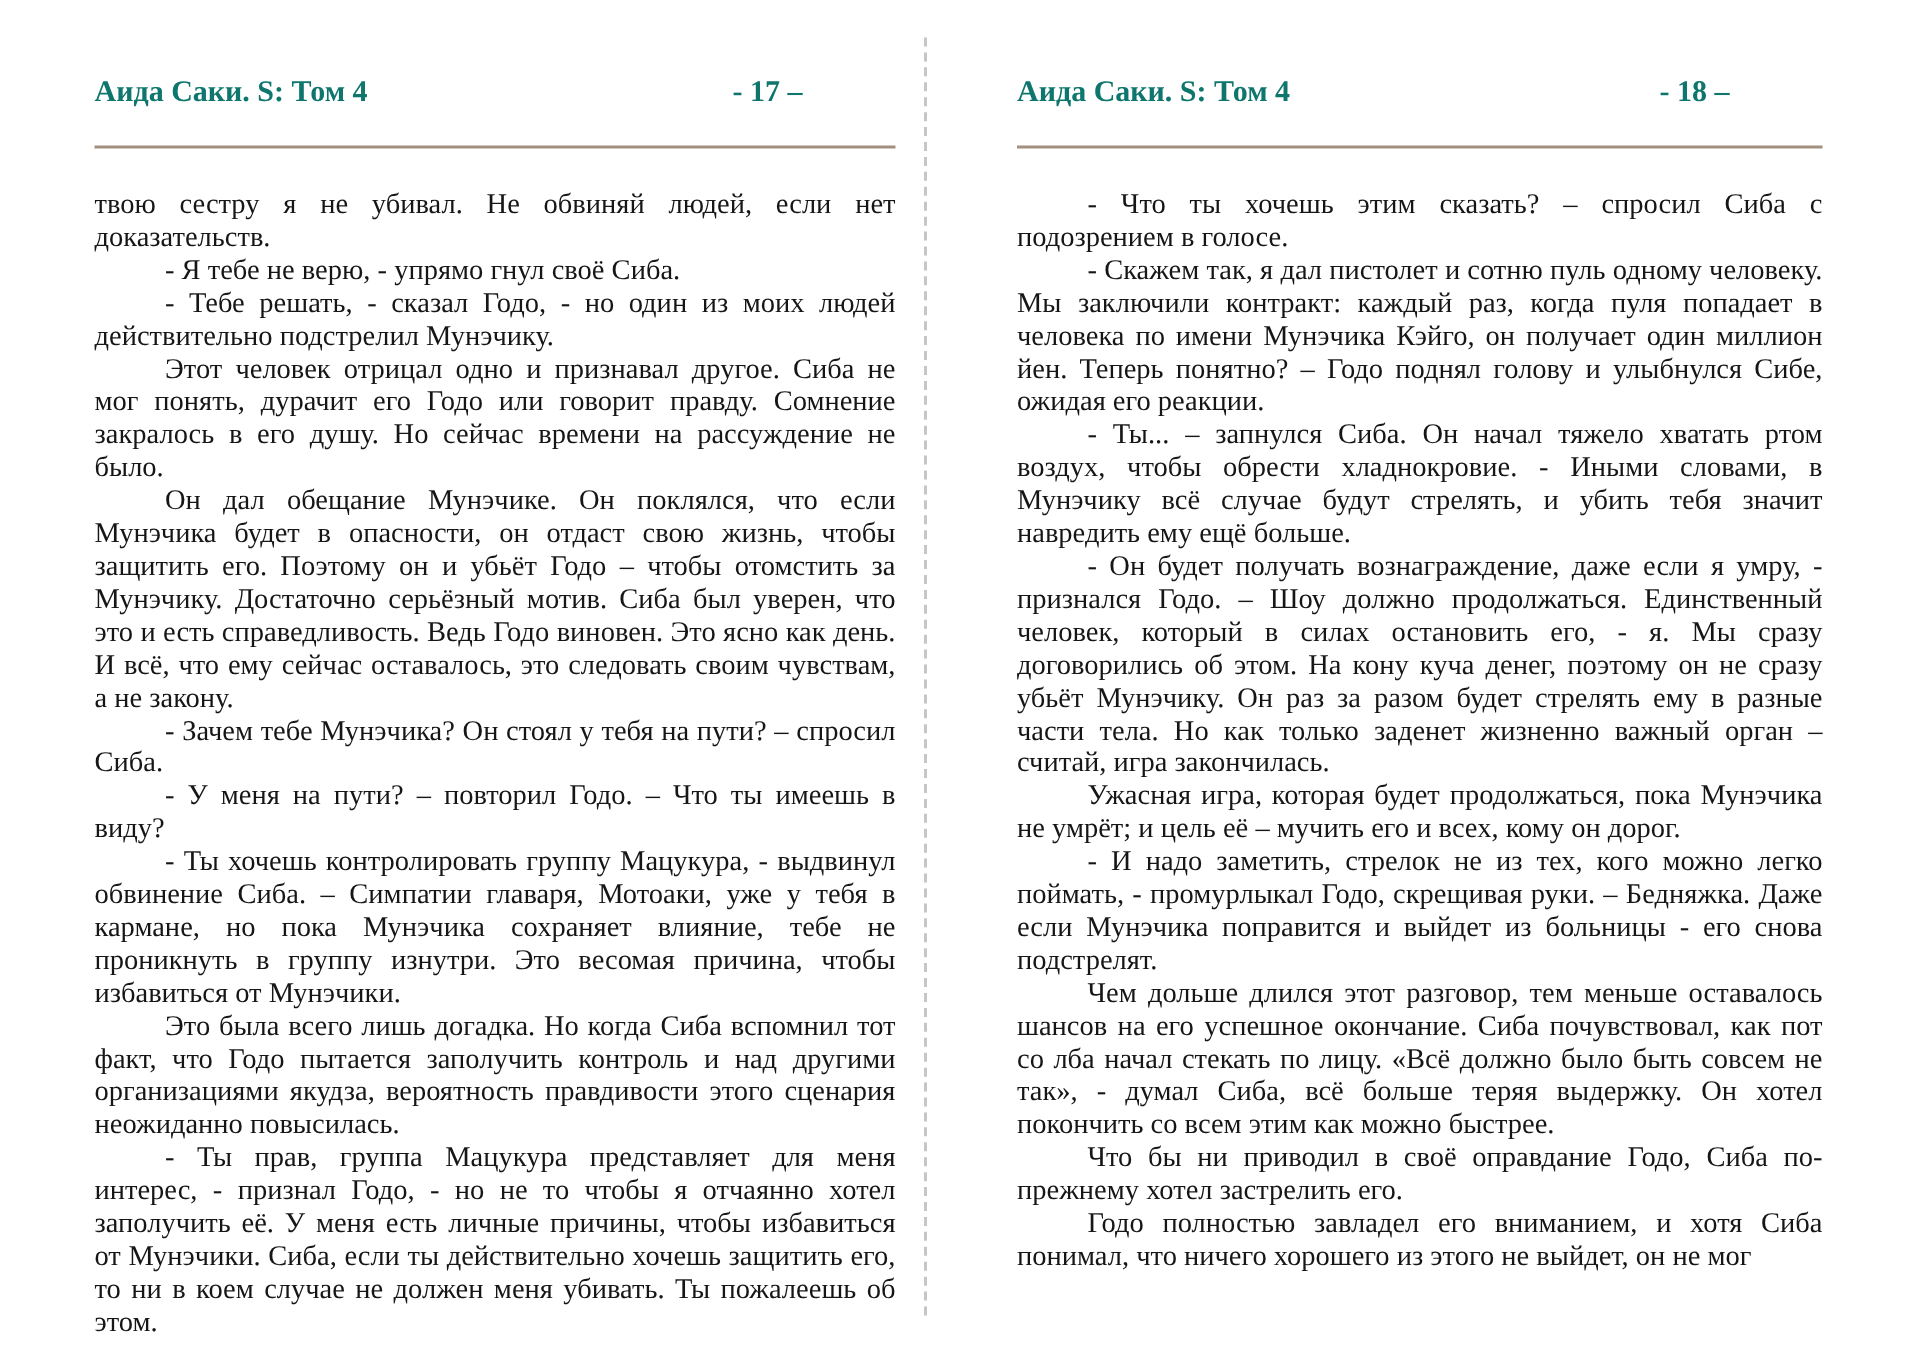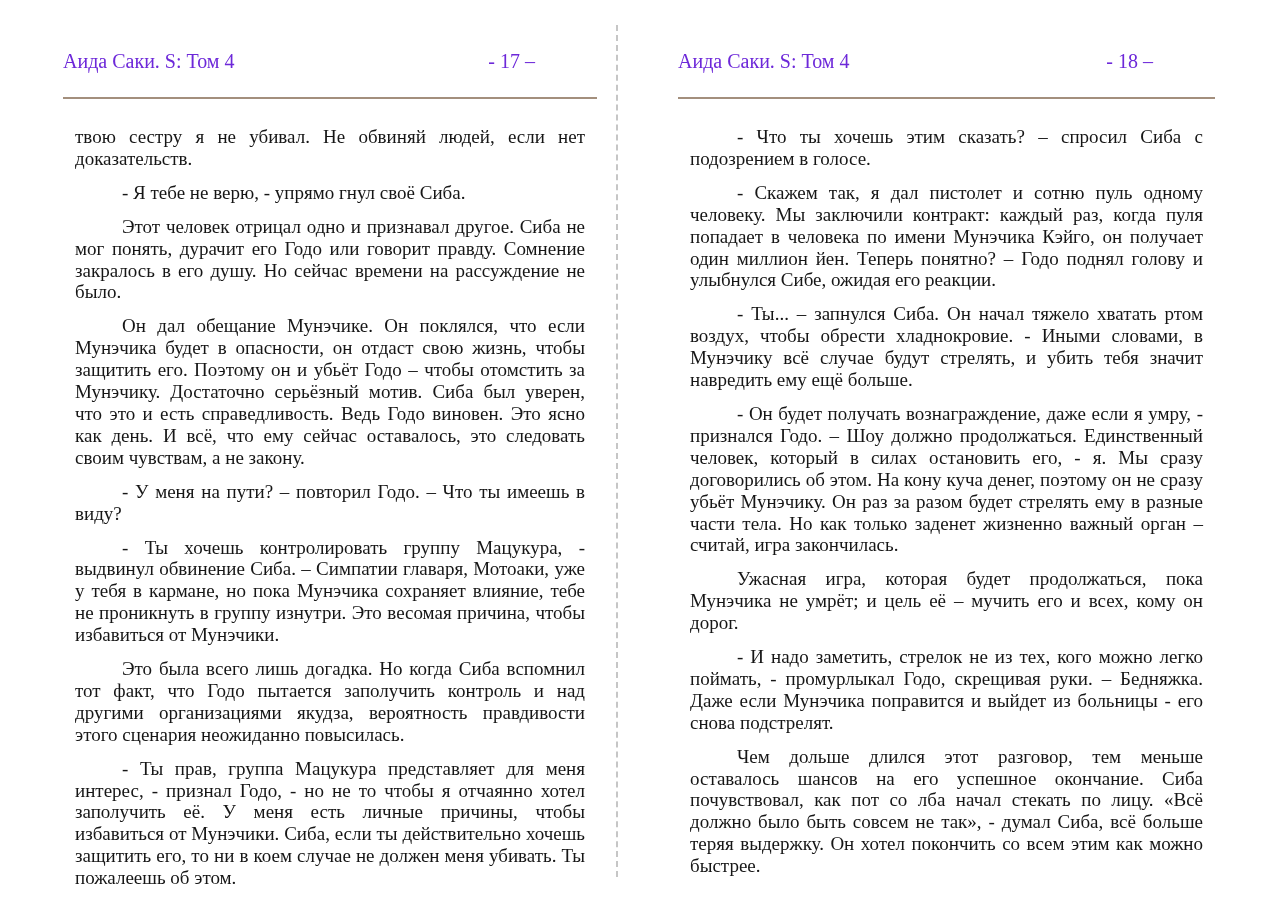--- a/index.html
+++ b/index.html
@@ -29,58 +29,61 @@
     border-left: 2px dashed #c6c6c6;
     margin-top: 25px;
     margin-bottom: 28px;
     align-self: stretch;
   }
   .page-header {
     display: flex;
     justify-content: space-between;
     align-items: baseline;
     font-size: 20px;
-    color: #6d28d9;
+    color: #0f766e;
     white-space: nowrap;
+    font-weight: bold;
   }
   .page-number { margin-right: 62px; }
   .header-rule {
     border: none;
     border-top: 2px solid #a38f7d;
     margin: 24px 0 0 0;
   }
   .page-body {
     margin-top: 27px;
     font-size: 19px;
     line-height: 21.9px;
     text-align: justify;
   }
   .page-body p {
-    margin: 12px;
+    margin: 0;
     padding: 0;
     text-indent: 47px;
   }
   .page-body p.no-indent { text-indent: 0; }
 </style>
 </head>
 <body>
 
 <div class="spread">
 
   <div class="page left">
     <div class="page-header">
       <span>Аида Саки. S: Том 4</span>
       <span class="page-number">- 17 –</span>
     </div>
     <hr class="header-rule">
     <div class="page-body">
       <p class="no-indent">твою сестру я не убивал. Не обвиняй людей, если нет доказательств.</p>
       <p>- Я тебе не верю, - упрямо гнул своё Сиба.</p>
+      <p>- Тебе решать, - сказал Годо, - но один из моих людей действительно подстрелил Мунэчику.</p>
       <p>Этот человек отрицал одно и признавал другое. Сиба не мог понять, дурачит его Годо или говорит правду. Сомнение закралось в его душу. Но сейчас времени на рассуждение не было.</p>
       <p>Он дал обещание Мунэчике. Он поклялся, что если Мунэчика будет в опасности, он отдаст свою жизнь, чтобы защитить его. Поэтому он и убьёт Годо – чтобы отомстить за Мунэчику. Достаточно серьёзный мотив. Сиба был уверен, что это и есть справедливость. Ведь Годо виновен. Это ясно как день. И всё, что ему сейчас оставалось, это следовать своим чувствам, а не закону.</p>
+      <p>- Зачем тебе Мунэчика? Он стоял у тебя на пути? – спросил Сиба.</p>
       <p>- У меня на пути? – повторил Годо. – Что ты имеешь в виду?</p>
       <p>- Ты хочешь контролировать группу Мацукура, - выдвинул обвинение Сиба. – Симпатии главаря, Мотоаки, уже у тебя в кармане, но пока Мунэчика сохраняет влияние, тебе не проникнуть в группу изнутри. Это весомая причина, чтобы избавиться от Мунэчики.</p>
       <p>Это была всего лишь догадка. Но когда Сиба вспомнил тот факт, что Годо пытается заполучить контроль и над другими организациями якудза, вероятность правдивости этого сценария неожиданно повысилась.</p>
       <p>- Ты прав, группа Мацукура представляет для меня интерес, - признал Годо, - но не то чтобы я отчаянно хотел заполучить её. У меня есть личные причины, чтобы избавиться от Мунэчики. Сиба, если ты действительно хочешь защитить его, то ни в коем случае не должен меня убивать. Ты пожалеешь об этом.</p>
     </div>
   </div>
 
   <div class="page-divider"></div>
 
   <div class="page right">
@@ -90,16 +93,18 @@
     </div>
     <hr class="header-rule">
     <div class="page-body">
       <p>- Что ты хочешь этим сказать? – спросил Сиба с подозрением в голосе.</p>
       <p>- Скажем так, я дал пистолет и сотню пуль одному человеку. Мы заключили контракт: каждый раз, когда пуля попадает в человека по имени Мунэчика Кэйго, он получает один миллион йен. Теперь понятно? – Годо поднял голову и улыбнулся Сибе, ожидая его реакции.</p>
       <p>- Ты... – запнулся Сиба. Он начал тяжело хватать ртом воздух, чтобы обрести хладнокровие. - Иными словами, в Мунэчику всё случае будут стрелять, и убить тебя значит навредить ему ещё больше.</p>
       <p>- Он будет получать вознаграждение, даже если я умру, - признался Годо. – Шоу должно продолжаться. Единственный человек, который в силах остановить его, - я. Мы сразу договорились об этом. На кону куча денег, поэтому он не сразу убьёт Мунэчику. Он раз за разом будет стрелять ему в разные части тела. Но как только заденет жизненно важный орган – считай, игра закончилась.</p>
       <p>Ужасная игра, которая будет продолжаться, пока Мунэчика не умрёт; и цель её – мучить его и всех, кому он дорог.</p>
       <p>- И надо заметить, стрелок не из тех, кого можно легко поймать, - промурлыкал Годо, скрещивая руки. – Бедняжка. Даже если Мунэчика поправится и выйдет из больницы - его снова подстрелят.</p>
       <p>Чем дольше длился этот разговор, тем меньше оставалось шансов на его успешное окончание. Сиба почувствовал, как пот со лба начал стекать по лицу. «Всё должно было быть совсем не так», - думал Сиба, всё больше теряя выдержку. Он хотел покончить со всем этим как можно быстрее.</p>
+      <p>Что бы ни приводил в своё оправдание Годо, Сиба по-прежнему хотел застрелить его.</p>
+      <p>Годо полностью завладел его вниманием, и хотя Сиба понимал, что ничего хорошего из этого не выйдет, он не мог</p>
     </div>
   </div>
 
 </div>
 
 </body></html>

